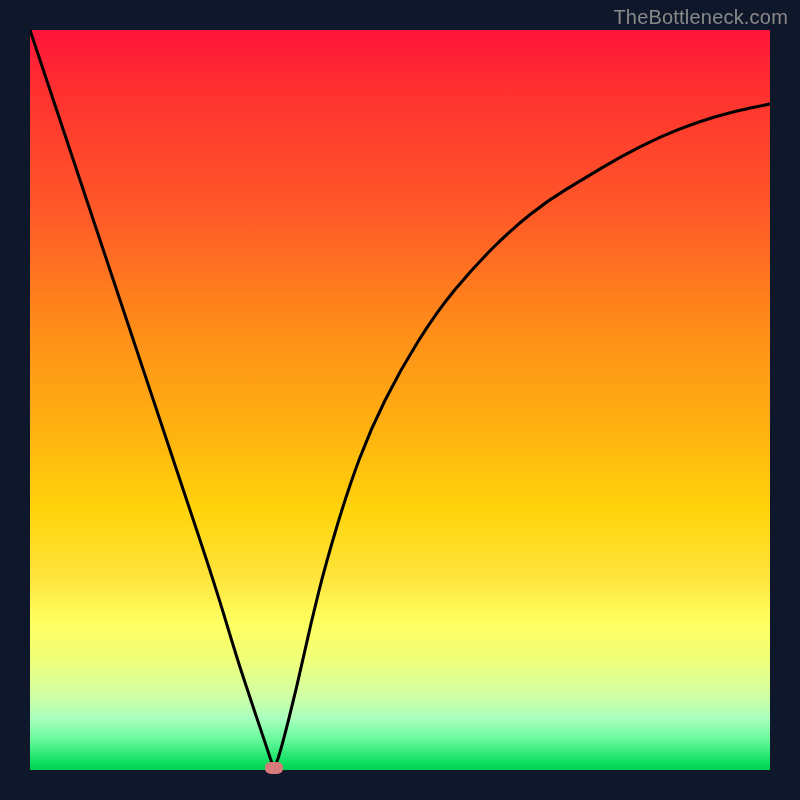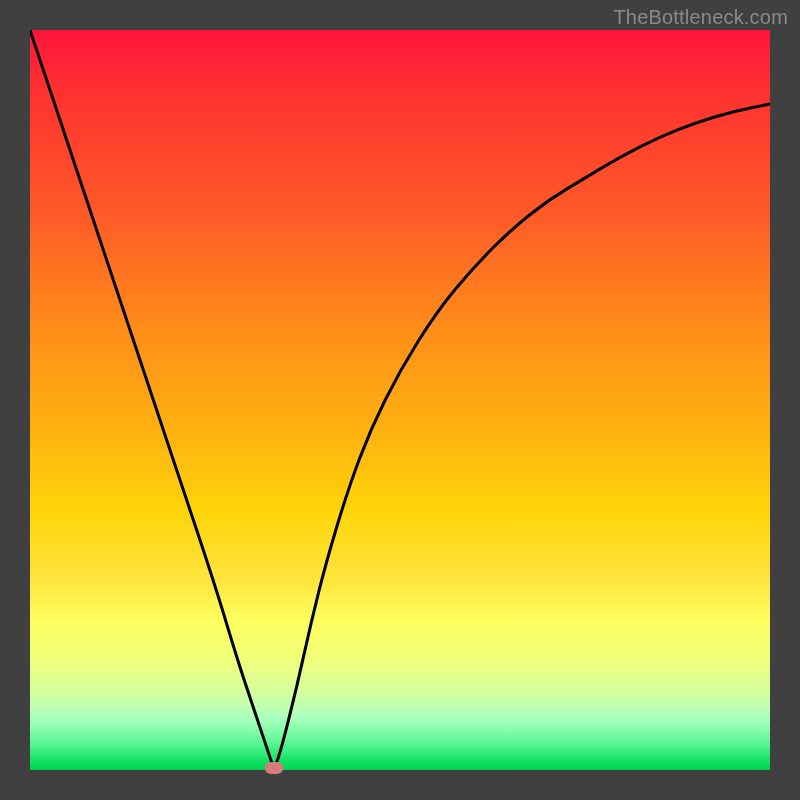--- a/index.html
+++ b/index.html
@@ -6,21 +6,21 @@
     margin: 0;
     padding: 0;
     width: 800px;
     height: 800px;
     overflow: hidden;
     font-family: Arial, Helvetica, sans-serif;
   }
   .frame {
     width: 800px;
     height: 800px;
-    background: #404040;
+    background: #0f172a;
     position: relative;
   }
   .plot-area {
     position: absolute;
     left: 30px;
     top: 30px;
     width: 740px;
     height: 740px;
     background: linear-gradient(to bottom,
       #ff143c 0%,

